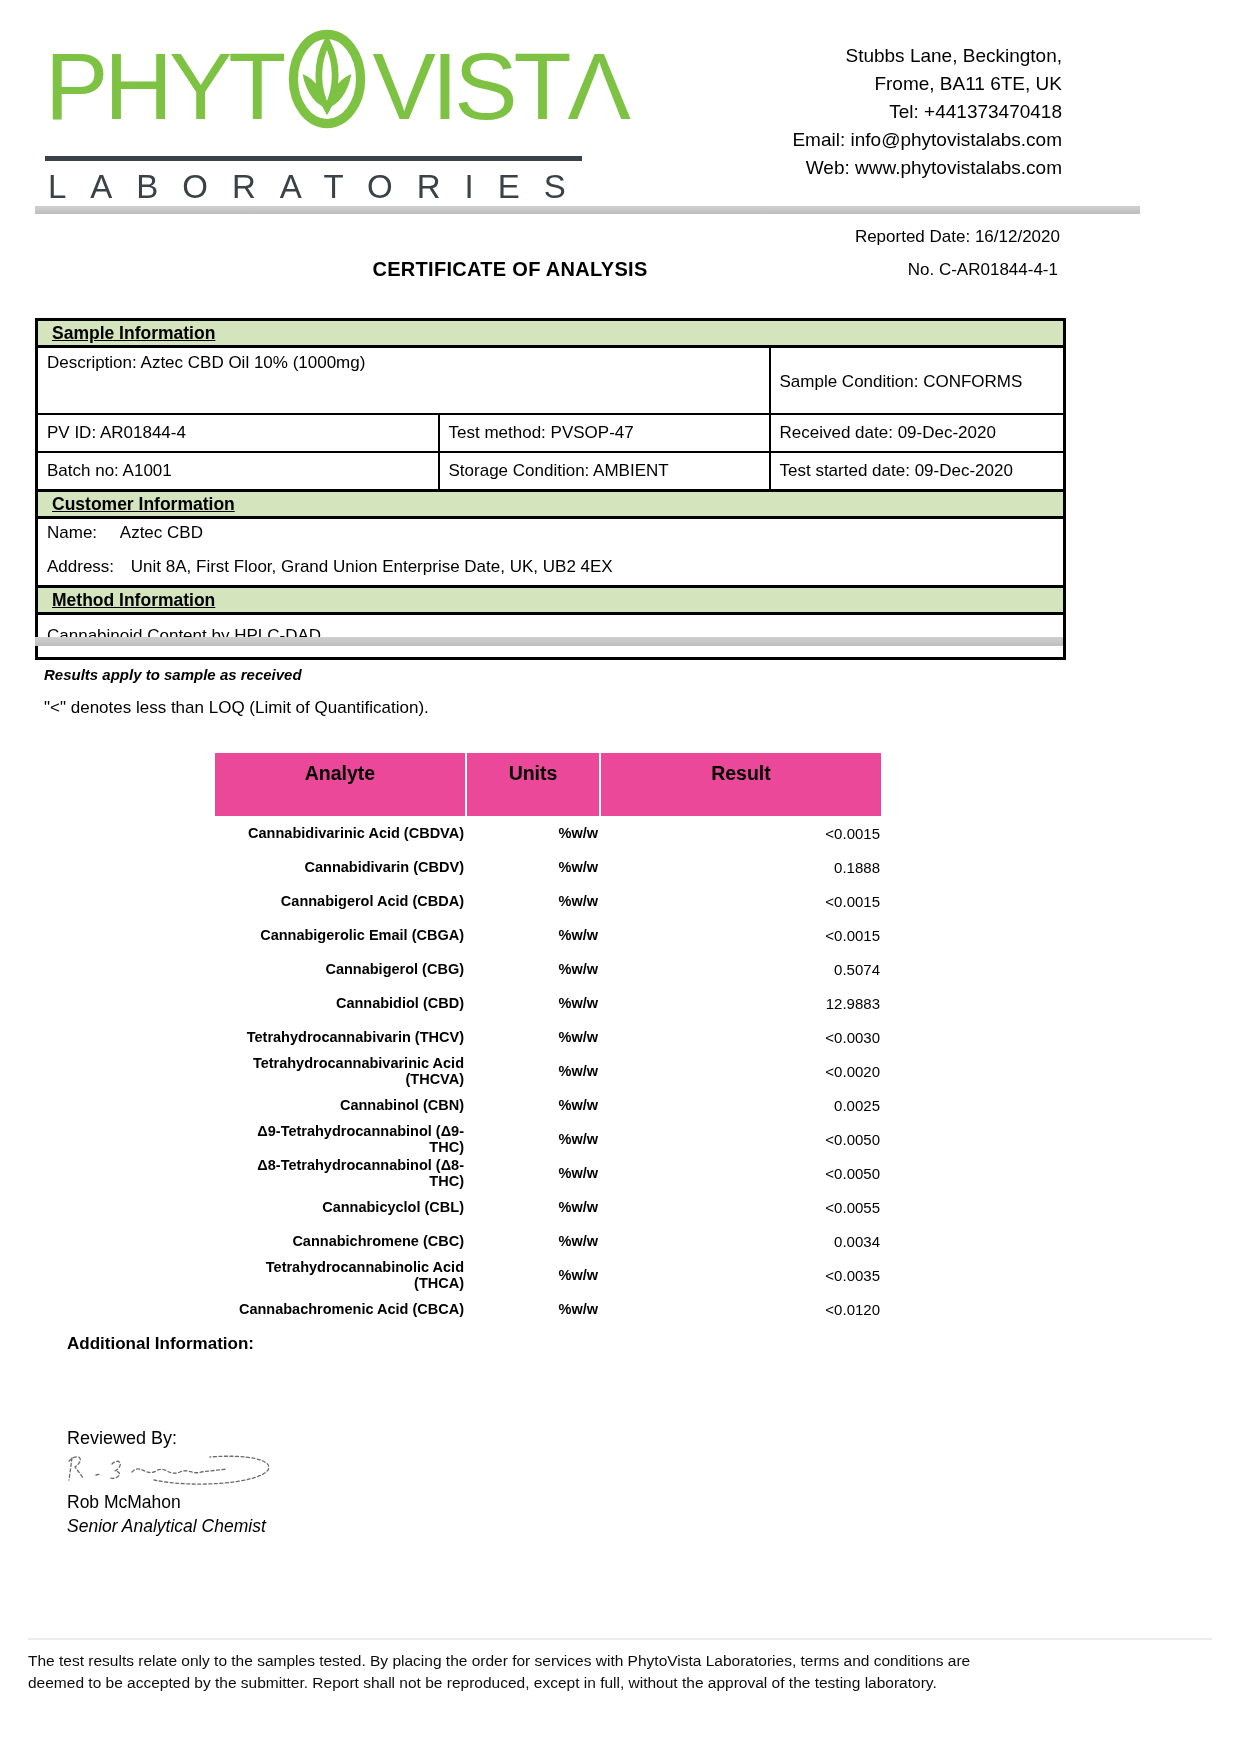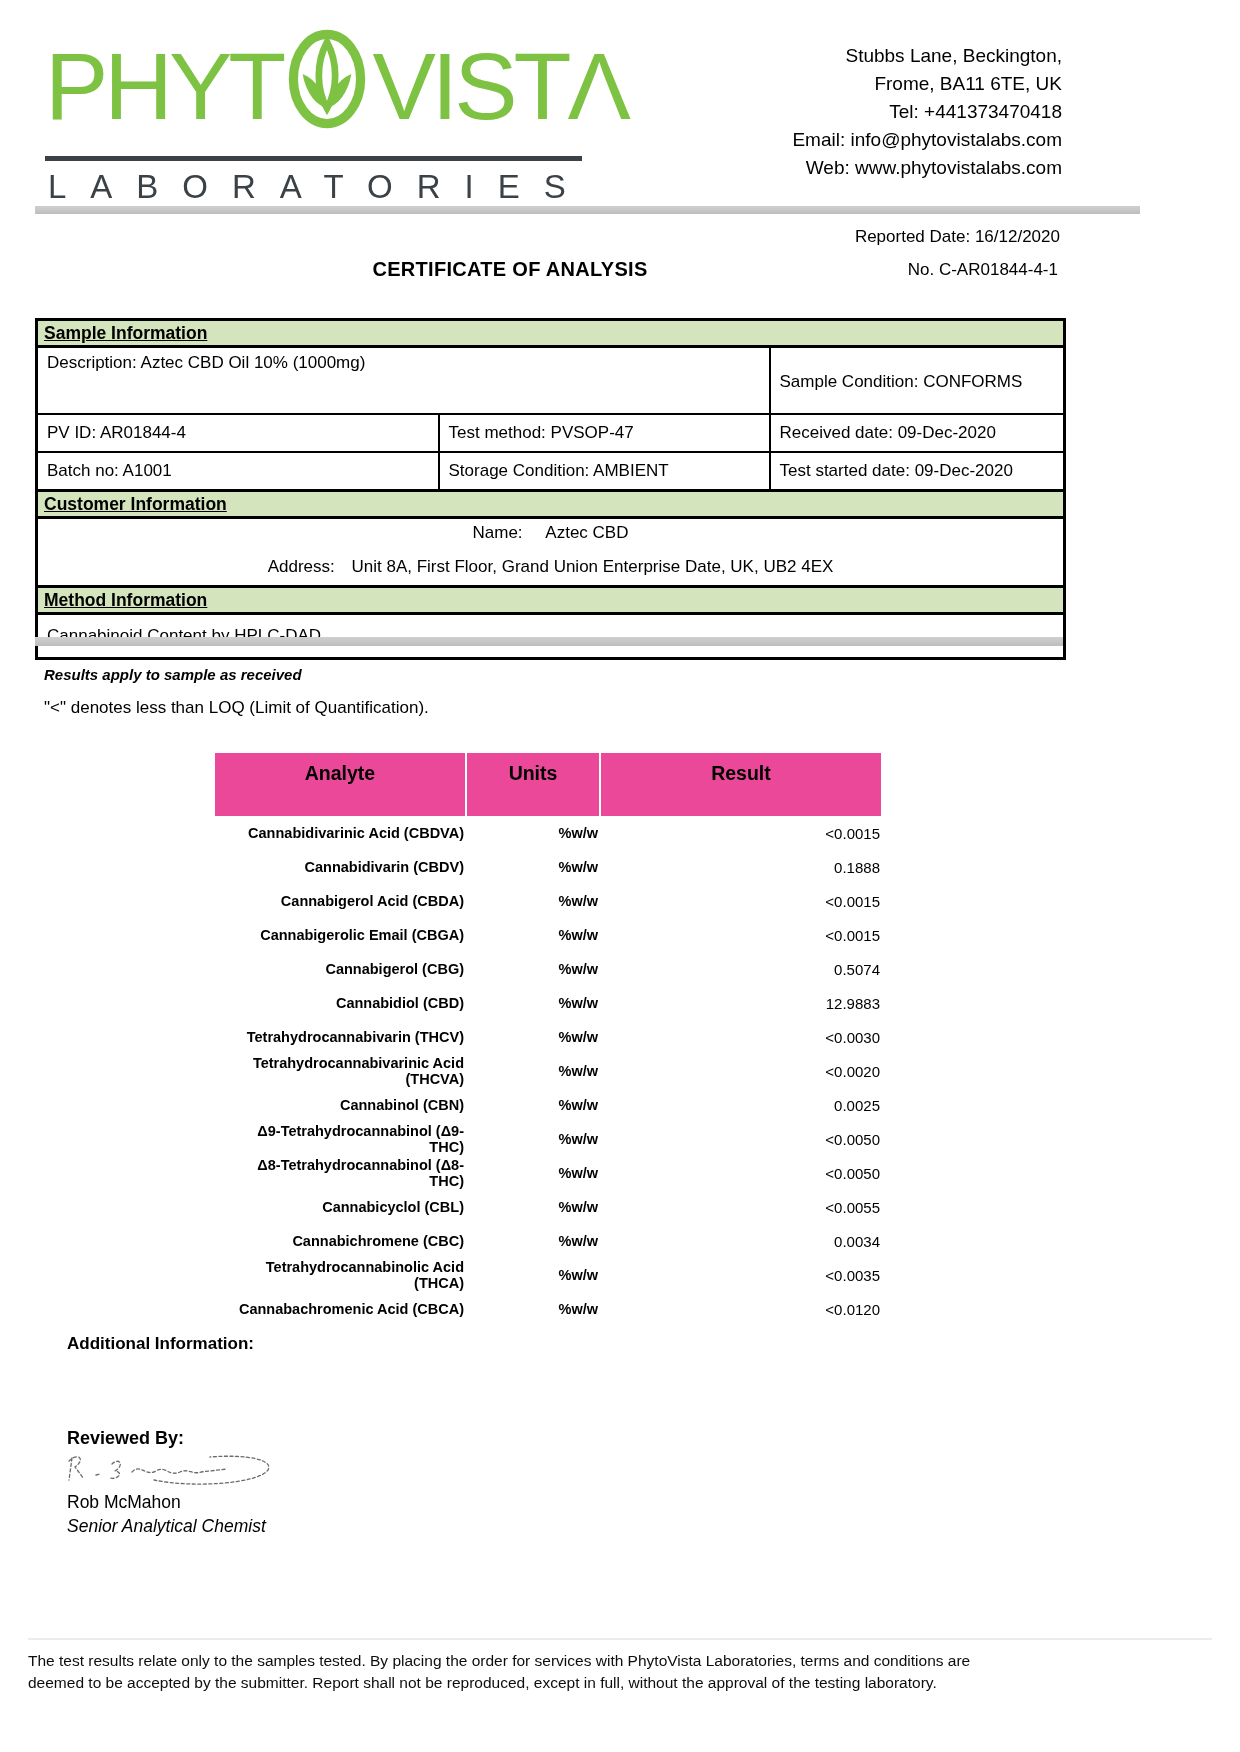--- a/index.html
+++ b/index.html
@@ -28,26 +28,26 @@
   .reported-date { position:absolute; top:227px; right:180px; font-size:17px; }
   .coa-title { position:absolute; top:258px; left:160px; width:700px; text-align:center;
     font-size:20px; font-weight:bold; letter-spacing:0.3px; }
   .coa-number { position:absolute; top:260px; right:182px; font-size:17px; }
 
   
   .info-table { position:absolute; left:35px; top:318px; width:1028px;
     border-collapse:collapse; table-layout:fixed; border:3px solid #000; }
   .info-table td { border:2px solid #000; font-size:17px; padding:2px 9px; }
   .info-table td.section { background:#d4e4bc; border:3px solid #000; height:22px;
-    vertical-align:middle; padding:1px 6px; }
+    vertical-align:middle; padding:1px 14px; }
   .info-table td.section span { font-weight:bold; text-decoration:underline; font-size:17.5px; }
   .row-desc td { height:58px; vertical-align:top; padding-top:5px; }
   .row-desc td.vmid { vertical-align:middle; }
   .row-std td { height:32px; vertical-align:middle; }
-  .cust-cell { height:62px; vertical-align:top;text-align:center; }
+  .cust-cell { height:62px; vertical-align:top; }
   .cust-line1 { margin-top:2px; }
   .cust-line2 { margin-top:14px; }
   .cust-label { display:inline-block; }
   .cust-val-name { margin-left:18px; }
   .cust-val-addr { margin-left:12px; }
   .meth-cell { height:38px; vertical-align:middle; }
 
   
   .results-note { position:absolute; left:44px; top:666px; font-size:15px;
     font-weight:bold; font-style:italic; }
@@ -58,21 +58,21 @@
     border-collapse:separate; border-spacing:2px 0; table-layout:fixed; }
   .results-table th { background:#ec4899; font-size:19.5px; font-weight:bold;
     vertical-align:top; padding-top:9px; height:53px; text-align:center; }
   .results-table tbody td { height:32px; vertical-align:middle;text-align:right; }
   .cell-analyte { font-weight:bold; font-size:14.5px; padding-left:10px; }
   .cell-units  { font-weight:bold; font-size:14.5px; padding-left:24px; }
   .cell-result { font-size:15px; padding-left:90px; }
 
   
   .additional { position:absolute; left:67px; top:1334px; font-size:17px; font-weight:bold; }
-  .reviewed-by { position:absolute; left:67px; top:1428px; font-size:18px;font-weight:bold; }
+  .reviewed-by { position:absolute; left:67px; top:1428px; font-size:18px; }
   .signature { position:absolute; left:62px; top:1448px; }
   .reviewer-name { position:absolute; left:67px; top:1492px; font-size:17.5px; }
   .reviewer-title { position:absolute; left:67px; top:1516px; font-size:17.5px;font-style:italic; }
 
   
   .footer { position:absolute; left:28px; top:1638px; width:1184px;
     border-top:2px solid #ececec; padding-top:10px;
     font-size:15.5px; line-height:22px; color:#0d0d0d; }
 </style>
 </head>

